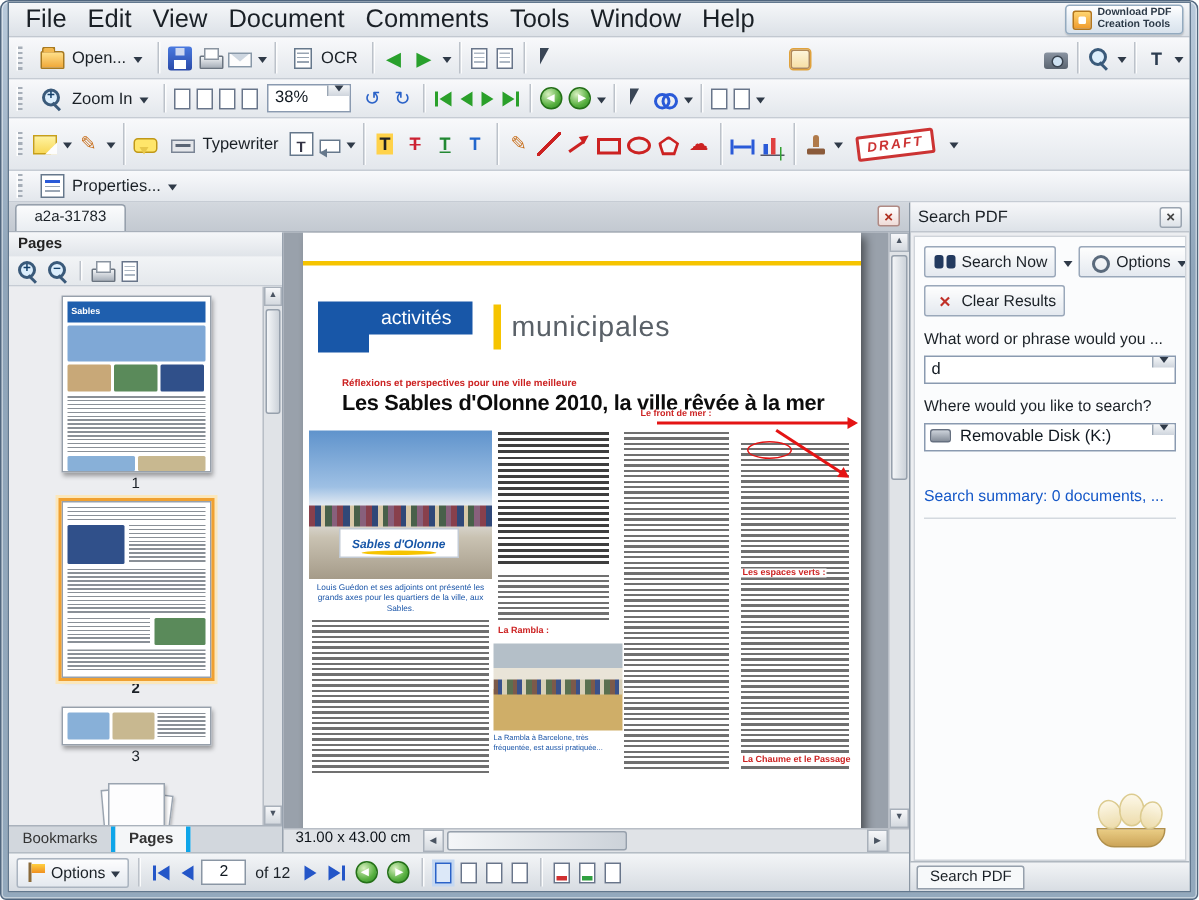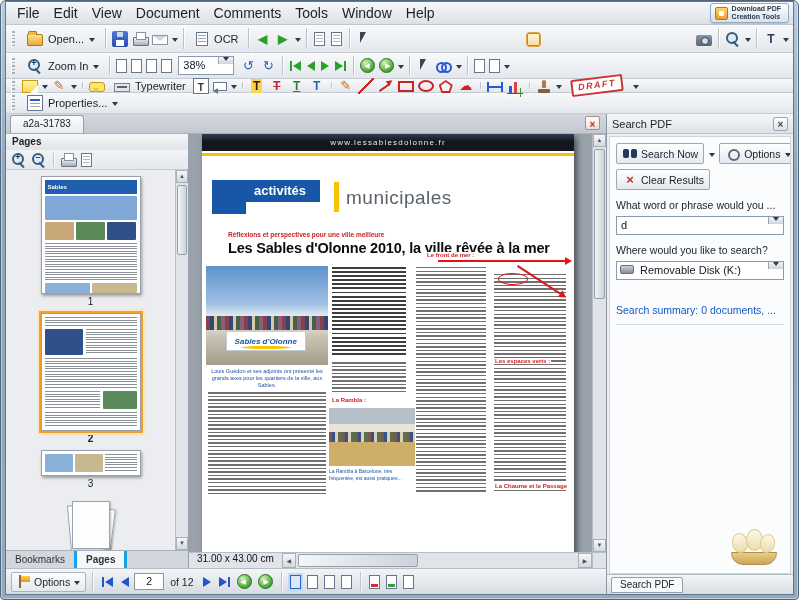--- a/index.html
+++ b/index.html
@@ -19,29 +19,29 @@
 .wbtn.min::before{content:"–";font-weight:bold}
 .wbtn.max::before{content:"□";font-weight:bold}
 .wbtn.close{width:40px;background:linear-gradient(#f4c0b4,#dd7257 40%,#c2402a 55%,#d96a4a);color:#fff;border-radius:0 0 3px 0}
 .wbtn.close::before{content:"×";font-weight:bold;font-size:12px}
 
 
 .client{flex:1;background:#e2e7ec;border:1px solid #62788e;display:flex;flex-direction:column;overflow:hidden}
 
 
 .menubar{height:23px;background:linear-gradient(#f5f7f9,#dce1e7);border-bottom:1px solid #c2c8d0;display:flex;align-items:center;padding:0 4px}
-.menu-item{padding:3px 7px;font-size:14px;color:#1a2026;cursor:default}
+.menu-item{padding:3px 7px;font-size:17px;color:#1a2026;cursor:default}
 .dl-btn{margin-left:auto;display:flex;align-items:center;gap:4px;border:1px solid #93aabf;border-radius:3px;background:linear-gradient(#ffffff,#e7eef5 55%,#d8e2ec);padding:1px 7px 1px 4px;height:20px;box-shadow:0 1px 1px rgba(0,0,0,.15)}
 .dl-ic{width:13px;height:13px;background:linear-gradient(#ffd470,#ef9c2e);border:1px solid #b3761c;border-radius:2px;position:relative}
 .dl-ic::after{content:"";position:absolute;left:3px;top:3px;width:5px;height:5px;background:#fff;border-radius:1px}
 .dl-txt{font-size:7px;line-height:8px;font-weight:bold;color:#2c3a48}
 
 
 .tb{display:flex;align-items:center;padding:0 3px;background:linear-gradient(#f8f9fb,#e3e7ec);border-bottom:1px solid #c6ccd4}
-.tb1{height:28px}.tb2{height:26px}.tb3{height:14px}.tb4{height:21px}
+.tb1{height:28px}.tb2{height:26px}.tb3{height:35px}.tb4{height:21px}
 .grip{width:4px;height:16px;margin:0 5px 0 2px;background:repeating-linear-gradient(to bottom,#a6aeb8 0 1.5px,transparent 1.5px 3.5px);border-left:1px solid #fff;flex:none}
 .sep{width:1px;align-self:stretch;margin:3px 4px;background:#bcc2ca;box-shadow:1px 0 0 rgba(255,255,255,.85);flex:none}
 .tbtn{display:flex;align-items:center;gap:3px;padding:1px 4px;border:1px solid transparent;border-radius:2px;font-size:11px;color:#1a2026;flex:none}
 .dd{display:inline-block;width:0;height:0;border:3px solid transparent;border-top:4px solid #2f3a48;margin:5px 1px 0 2px;flex:none}
 .ic{width:16px;height:16px;display:inline-block;position:relative;flex:none;margin:1px 2px;font-size:12px;line-height:16px;text-align:center}
 .ic.sel{outline:1px solid #e0a23c;background:linear-gradient(#fdf4da,#f7e0a6);border-radius:2px}
 
 
 .i-folder{height:12px;margin-top:3px;background:linear-gradient(#ffe08a,#f0a838);border:1px solid #a87a20;border-radius:1px 2px 1px 1px}
 .i-folder::before{content:"";position:absolute;top:-4px;left:0;width:7px;height:3px;background:#f2b850;border:1px solid #a87a20;border-bottom:none;border-radius:2px 2px 0 0}
@@ -170,21 +170,21 @@
 .size-label{font-size:10px;color:#0c1218;padding:0 8px;white-space:nowrap}
 .hsb{flex:1;display:flex;height:100%;align-items:stretch}
 .hsb .sbtn{height:auto;width:14px;line-height:14px}
 .corner{position:absolute;right:0;bottom:0;width:14px;height:16px;background:#e0e3e7;border-left:1px solid #b8bec6;border-top:1px solid #b8bec6}
 
 
 .p-urlband{position:absolute;top:0;left:0;right:0;height:17px;background:linear-gradient(#323c4e,#14151d 45%);color:#e8e8ee;font-size:8px;text-align:center;line-height:18px;letter-spacing:1.2px}
 .p-yellow{position:absolute;top:19px;left:0;right:0;height:3px;background:#f6c400}
 .p-mast{position:absolute;top:46px;left:10px;right:8px;display:flex;align-items:flex-start}
 .p-bluebox{width:34px;height:34px;background:#1857a8;flex:none}
-.p-bluebar{height:22px;background:#1857a8;color:#fff;font-size:13px;font-weight:bold;padding:3px 14px 0 8px;flex:none}
+.p-bluebar{height:22px;background:#1857a8;color:#fff;font-size:13px;font-weight:normal;padding:3px 14px 0 8px;flex:none}
 .p-ybar{width:5px;height:30px;background:#f6c400;margin:2px 7px 0 14px;flex:none}
 .p-muni{font-size:19px;color:#5a6168;margin-top:7px;letter-spacing:.5px}
 .p-tagline{position:absolute;top:97px;left:26px;font-size:6.5px;color:#c22;font-weight:bold}
 .p-headline{position:absolute;top:106px;left:26px;right:8px;font-size:14.5px;font-weight:bold;color:#0c0c0c;letter-spacing:-.2px}
 .p-photo1{position:absolute;top:132px;left:4px;width:122px;height:99px;background:linear-gradient(#5f93cc 0%,#9ec0e4 38%,#ecf0f4 52%,#c9c2b2 72%,#a59b89 100%);overflow:hidden}
 .p-photo1 .crowd{position:absolute;top:50%;left:0;right:0;height:15%;background:repeating-linear-gradient(90deg,#88404c 0 4px,#304878 4px 8px,#d8c8a8 8px 11px,#48604a 11px 15px,#88607c 15px 19px)}
 .p-photo1 .banner{position:absolute;left:16%;top:66%;width:66%;height:20%;background:#fff;border:1px solid #c2cad4;display:flex;align-items:center;justify-content:center;font-size:8px;font-weight:bold;font-style:italic;color:#1857a8}
 .p-photo1 .banner::after{content:"";position:absolute;bottom:1px;left:18%;width:64%;height:3px;background:#f6c400;border-radius:50%}
 .p-cap1{position:absolute;top:234px;left:4px;width:122px;font-size:5.5px;line-height:7px;color:#1a55a8;text-align:center}
 .p-leftcol{position:absolute;top:258px;left:6px;width:118px;height:104px}
@@ -472,21 +472,20 @@
             </div>
             <div class="ptabs">
               <span class="ptab">Bookmarks</span>
               <span class="ptab active">Pages</span>
             </div>
           </div>
 
           <div class="doc-area">
             <div class="doc-viewport">
               <div class="page">
-                <div class="p-urlband">www.lessablesdolonne.fr</div>
                 <div class="p-yellow"></div>
                 <div class="p-mast">
                   <span class="p-bluebox"></span>
                   <span class="p-bluebar">activités</span>
                   <span class="p-ybar"></span>
                   <span class="p-muni">municipales</span>
                 </div>
                 <div class="p-tagline">Réflexions et perspectives pour une ville meilleure</div>
                 <div class="p-headline">Les Sables d'Olonne 2010, la ville rêvée à la mer</div>
                 <div class="p-photo1">

